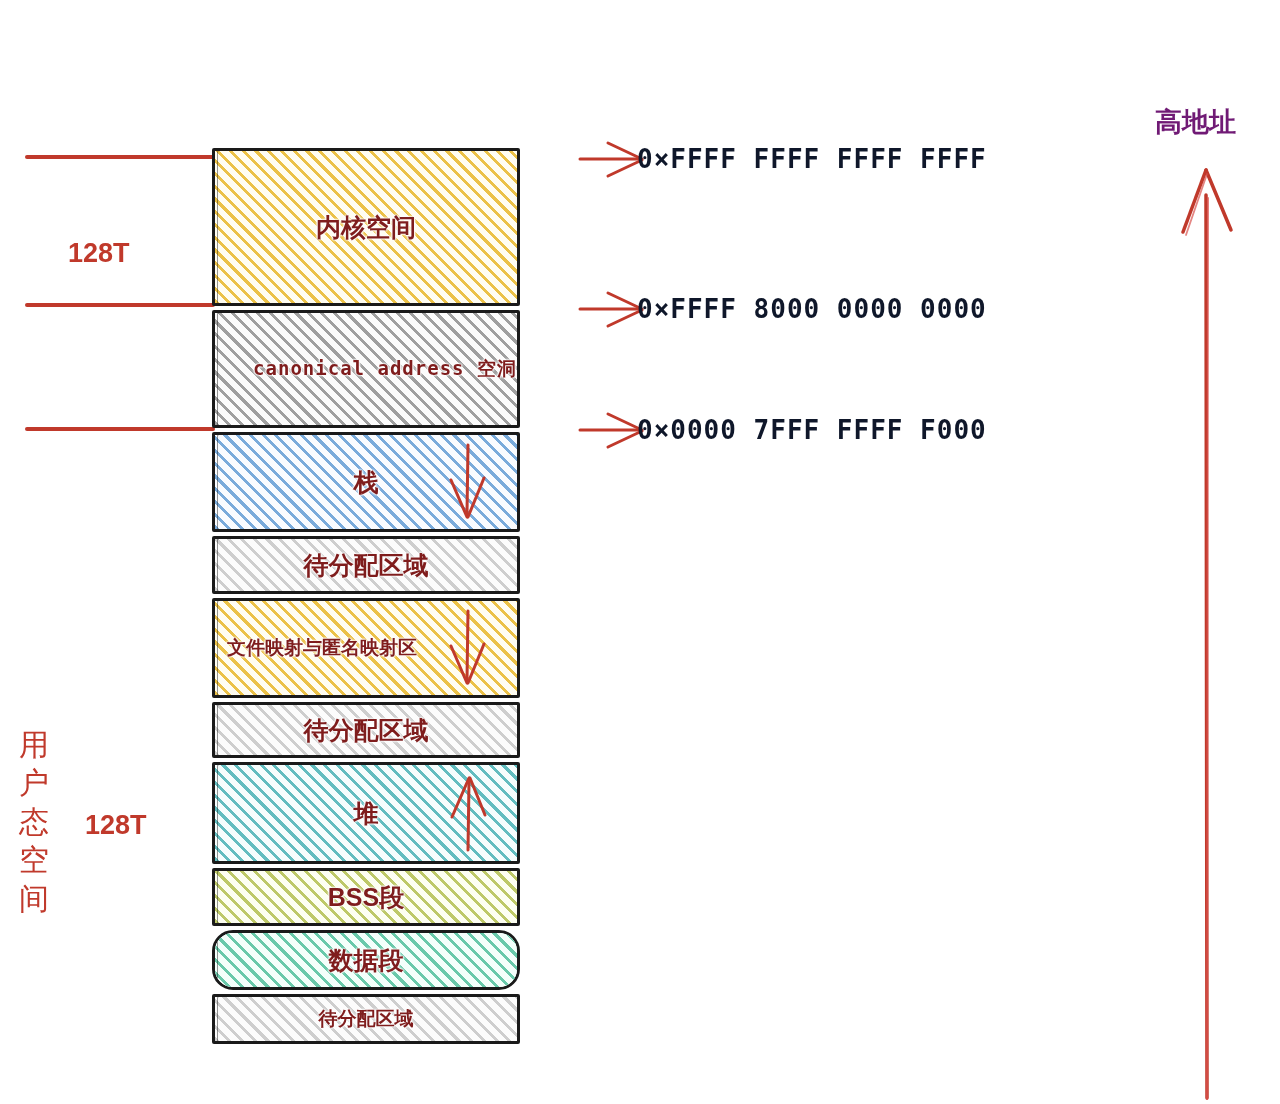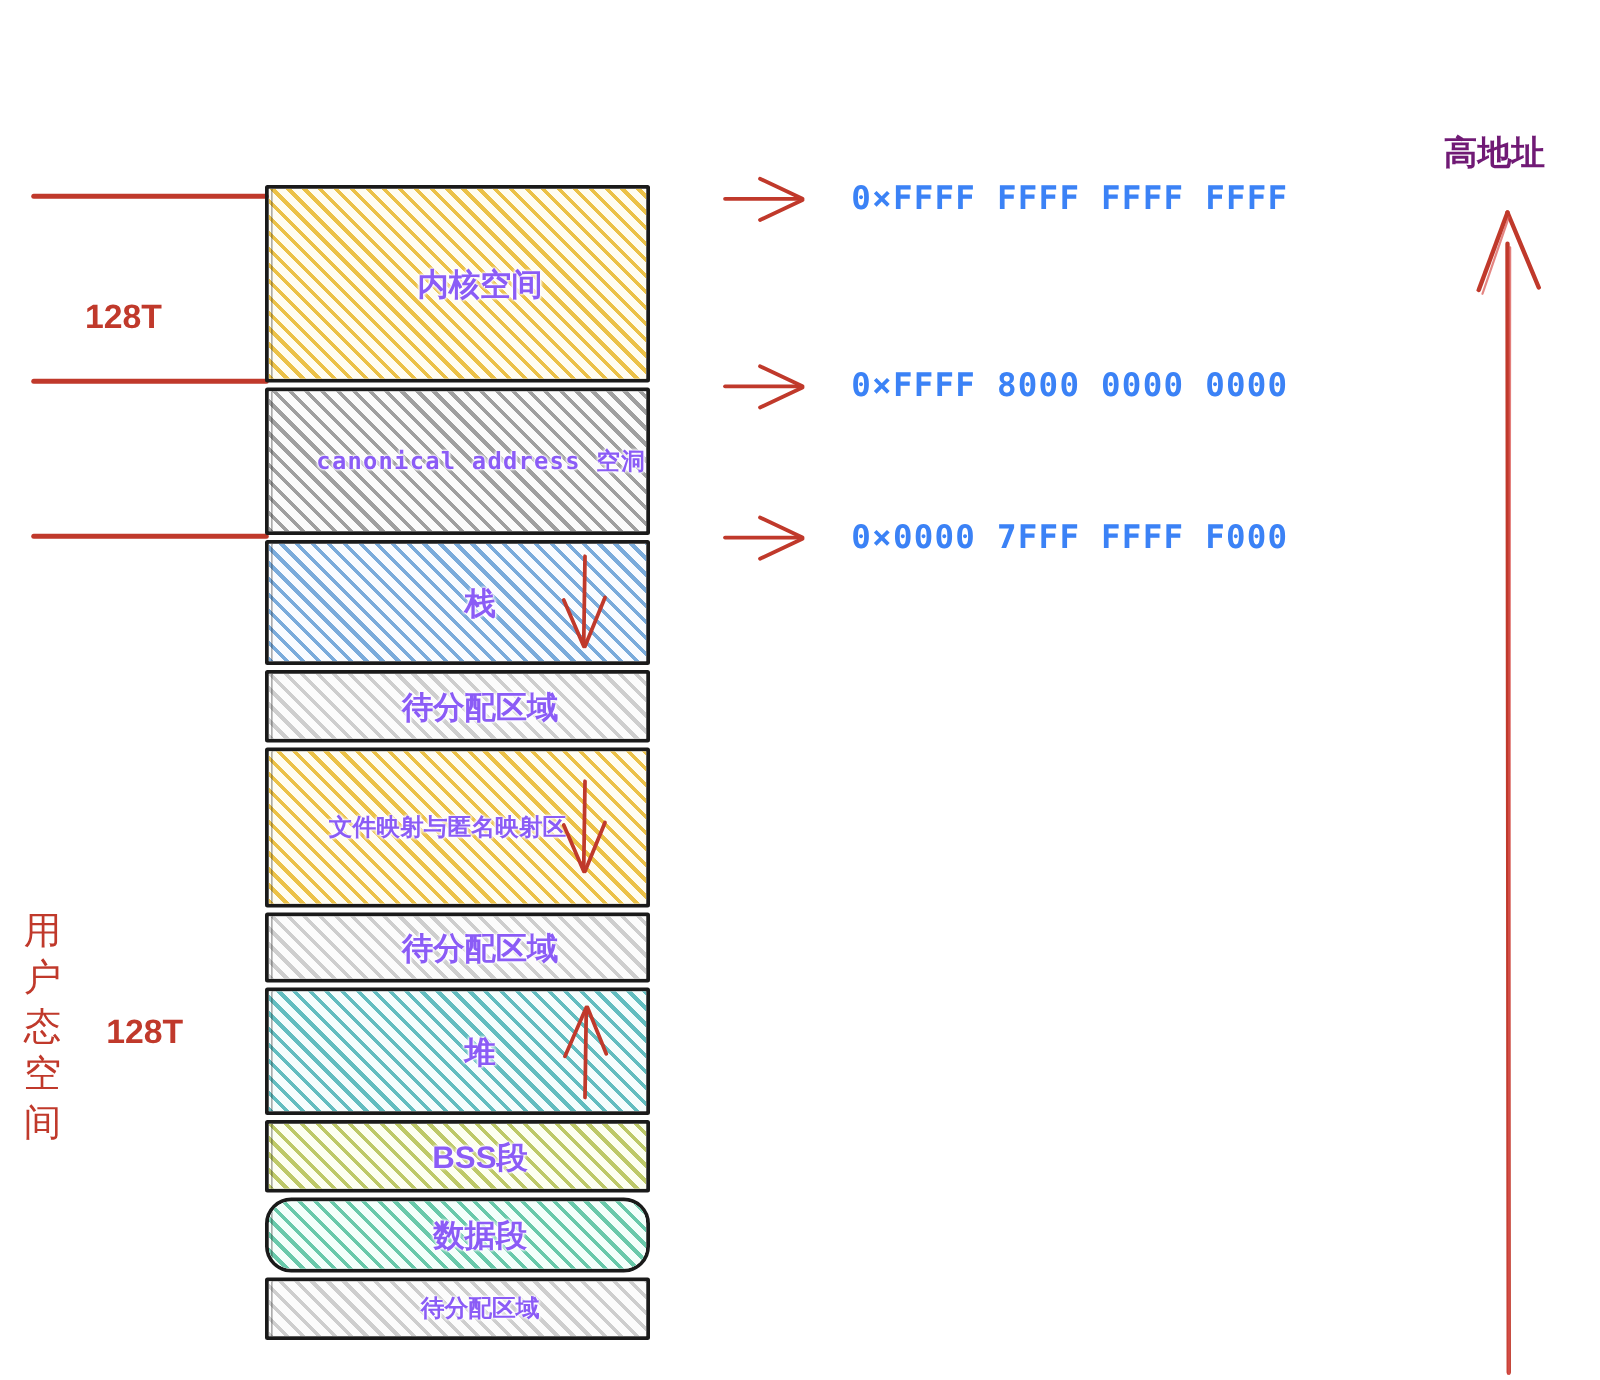--- a/index.html
+++ b/index.html
@@ -31,23 +31,22 @@
     overflow:hidden;
   }
   .block .hatch{
     position:absolute;inset:0;
     pointer-events:none;
   }
   .block .lbl{
     position:relative;z-index:2;
     width:100%;
     text-align:center;
-    font-size:25px;font-weight:600;color:#8b5cf6;
+    font-size:25px;font-weight:600;color:#7f1d1d;
     text-shadow:0 0 2px #fff,0 0 3px #fff,1px 0 2px #fff,-1px 0 2px #fff;
-    margin-left:36px;
   }
   .block .lbl.small{font-size:19px;font-weight:600;}
   .block .lbl.mono{
     font-family:"DejaVu Sans Mono","Liberation Mono",monospace;
     font-size:19px;text-align:right;letter-spacing:1px;
   }
   .block .lbl.leftish{text-align:left;padding-left:12px;}
 
   
   .h-yellow{background:repeating-linear-gradient(45deg,rgba(232,183,42,.85) 0 3px,rgba(232,183,42,0) 3px 9px),#fffdf2;}
@@ -68,22 +67,22 @@
   
   .inarrow{position:absolute;right:26px;top:50%;transform:translateY(-50%);z-index:3;}
 
   
   .rule{position:absolute;height:4px;background:#c0392b;border-radius:2px;}
 
   
   .addr{
     position:absolute;
     font-family:"DejaVu Sans Mono","Liberation Mono",monospace;
-    font-size:26px;font-weight:bold;color:#3b82f6;
-    white-space:nowrap;letter-spacing:1px;margin-left:44px;
+    font-size:26px;font-weight:bold;color:#0f172a;
+    white-space:nowrap;letter-spacing:1px;
   }
   .callout-arrow{position:absolute;}
 
   
   .sizelbl{
     position:absolute;
     font-size:27px;font-weight:bold;color:#c0392b;
     white-space:nowrap;
   }
   #usermode{
@@ -162,21 +161,21 @@
         <path d="M6 38 L22 75" stroke="#c0392b" stroke-width="3" fill="none" stroke-linecap="round"></path>
         <path d="M39 36 L23 75" stroke="#c0392b" stroke-width="3" fill="none" stroke-linecap="round"></path>
       </svg>
     </div>
 
     <div class="block" style="height:58px;">
       <div class="hatch h-graylight"></div>
       <div class="lbl">待分配区域</div>
     </div>
 
-    <div class="block" style="height:128px;">
+    <div class="block" style="height:100px;">
       <div class="hatch h-yellow"></div>
       <div class="lbl small leftish">文件映射与匿名映射区</div>
       <svg class="inarrow" width="46" height="80" viewBox="0 0 46 80">
         <path d="M23 3 L22 72" stroke="#c0392b" stroke-width="3" fill="none" stroke-linecap="round"></path>
         <path d="M6 38 L22 75" stroke="#c0392b" stroke-width="3" fill="none" stroke-linecap="round"></path>
         <path d="M39 36 L23 75" stroke="#c0392b" stroke-width="3" fill="none" stroke-linecap="round"></path>
       </svg>
     </div>
 
     <div class="block" style="height:56px;">

